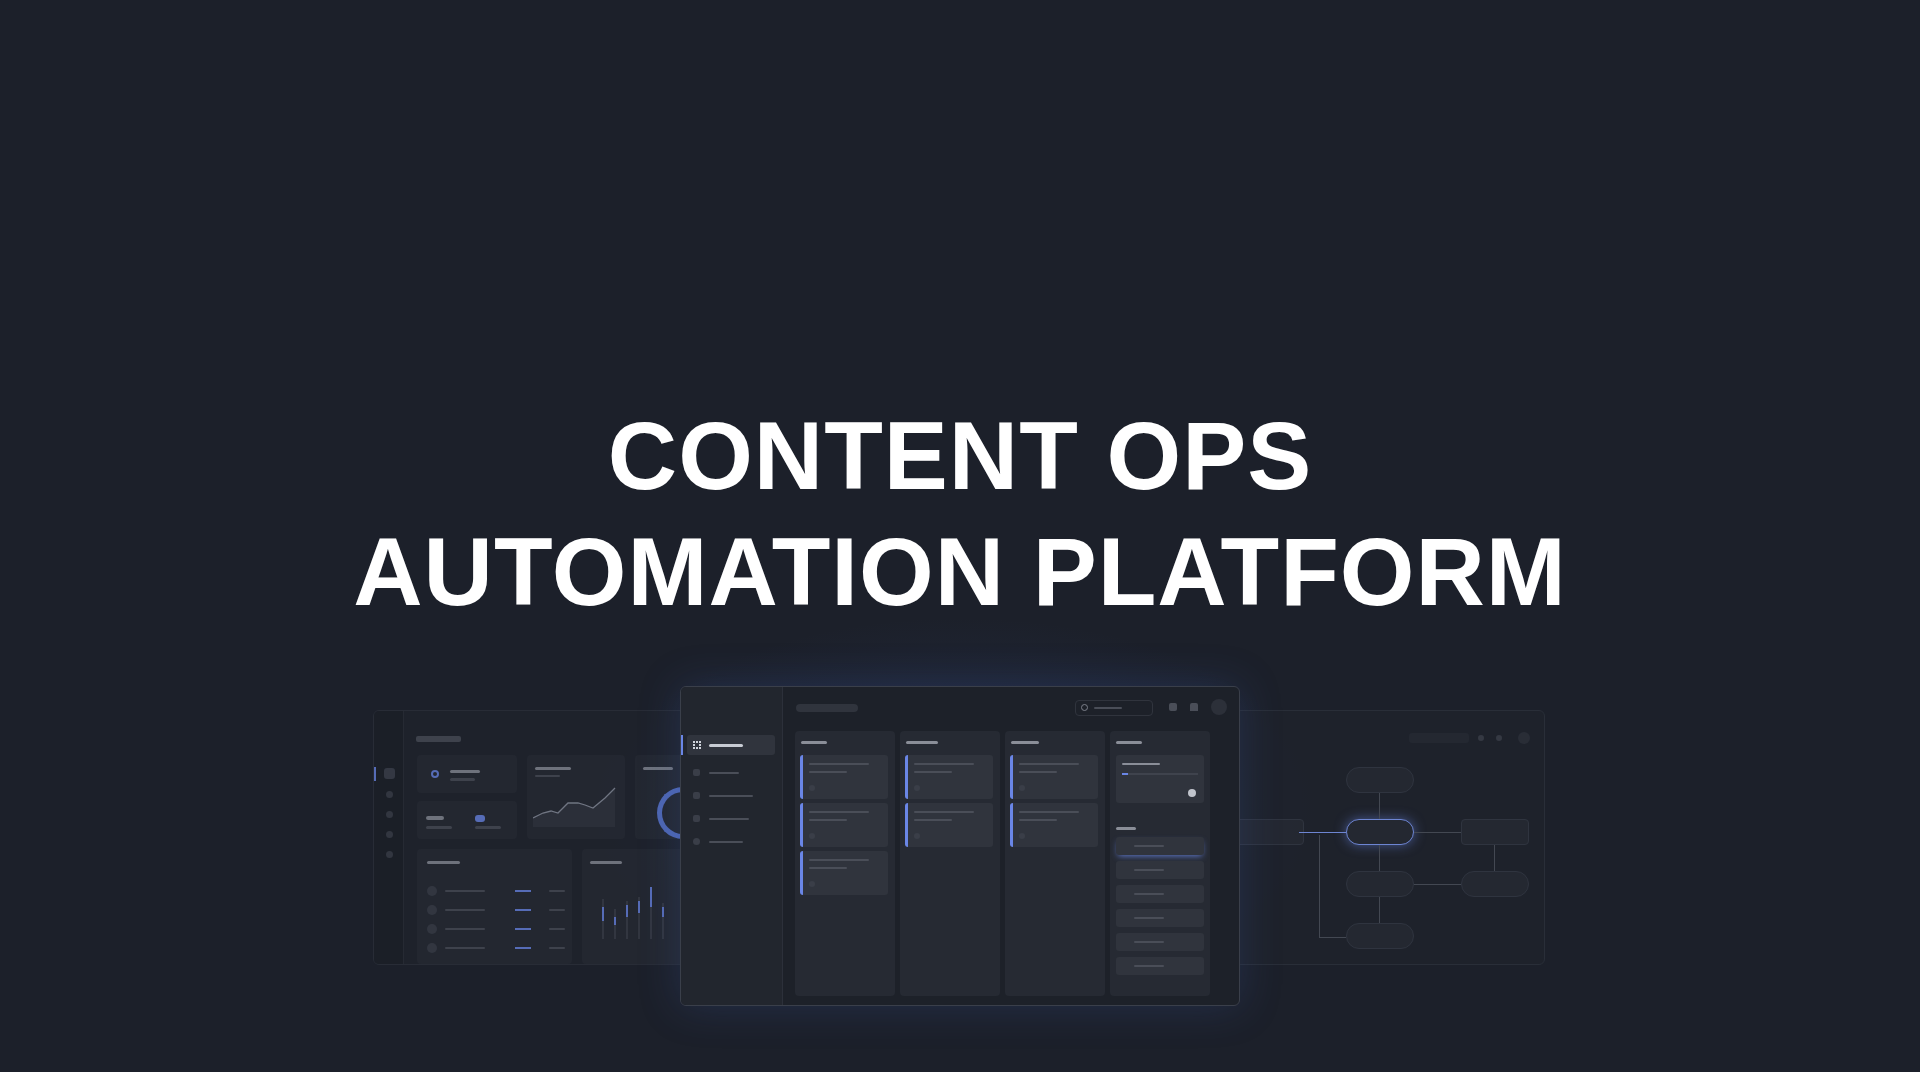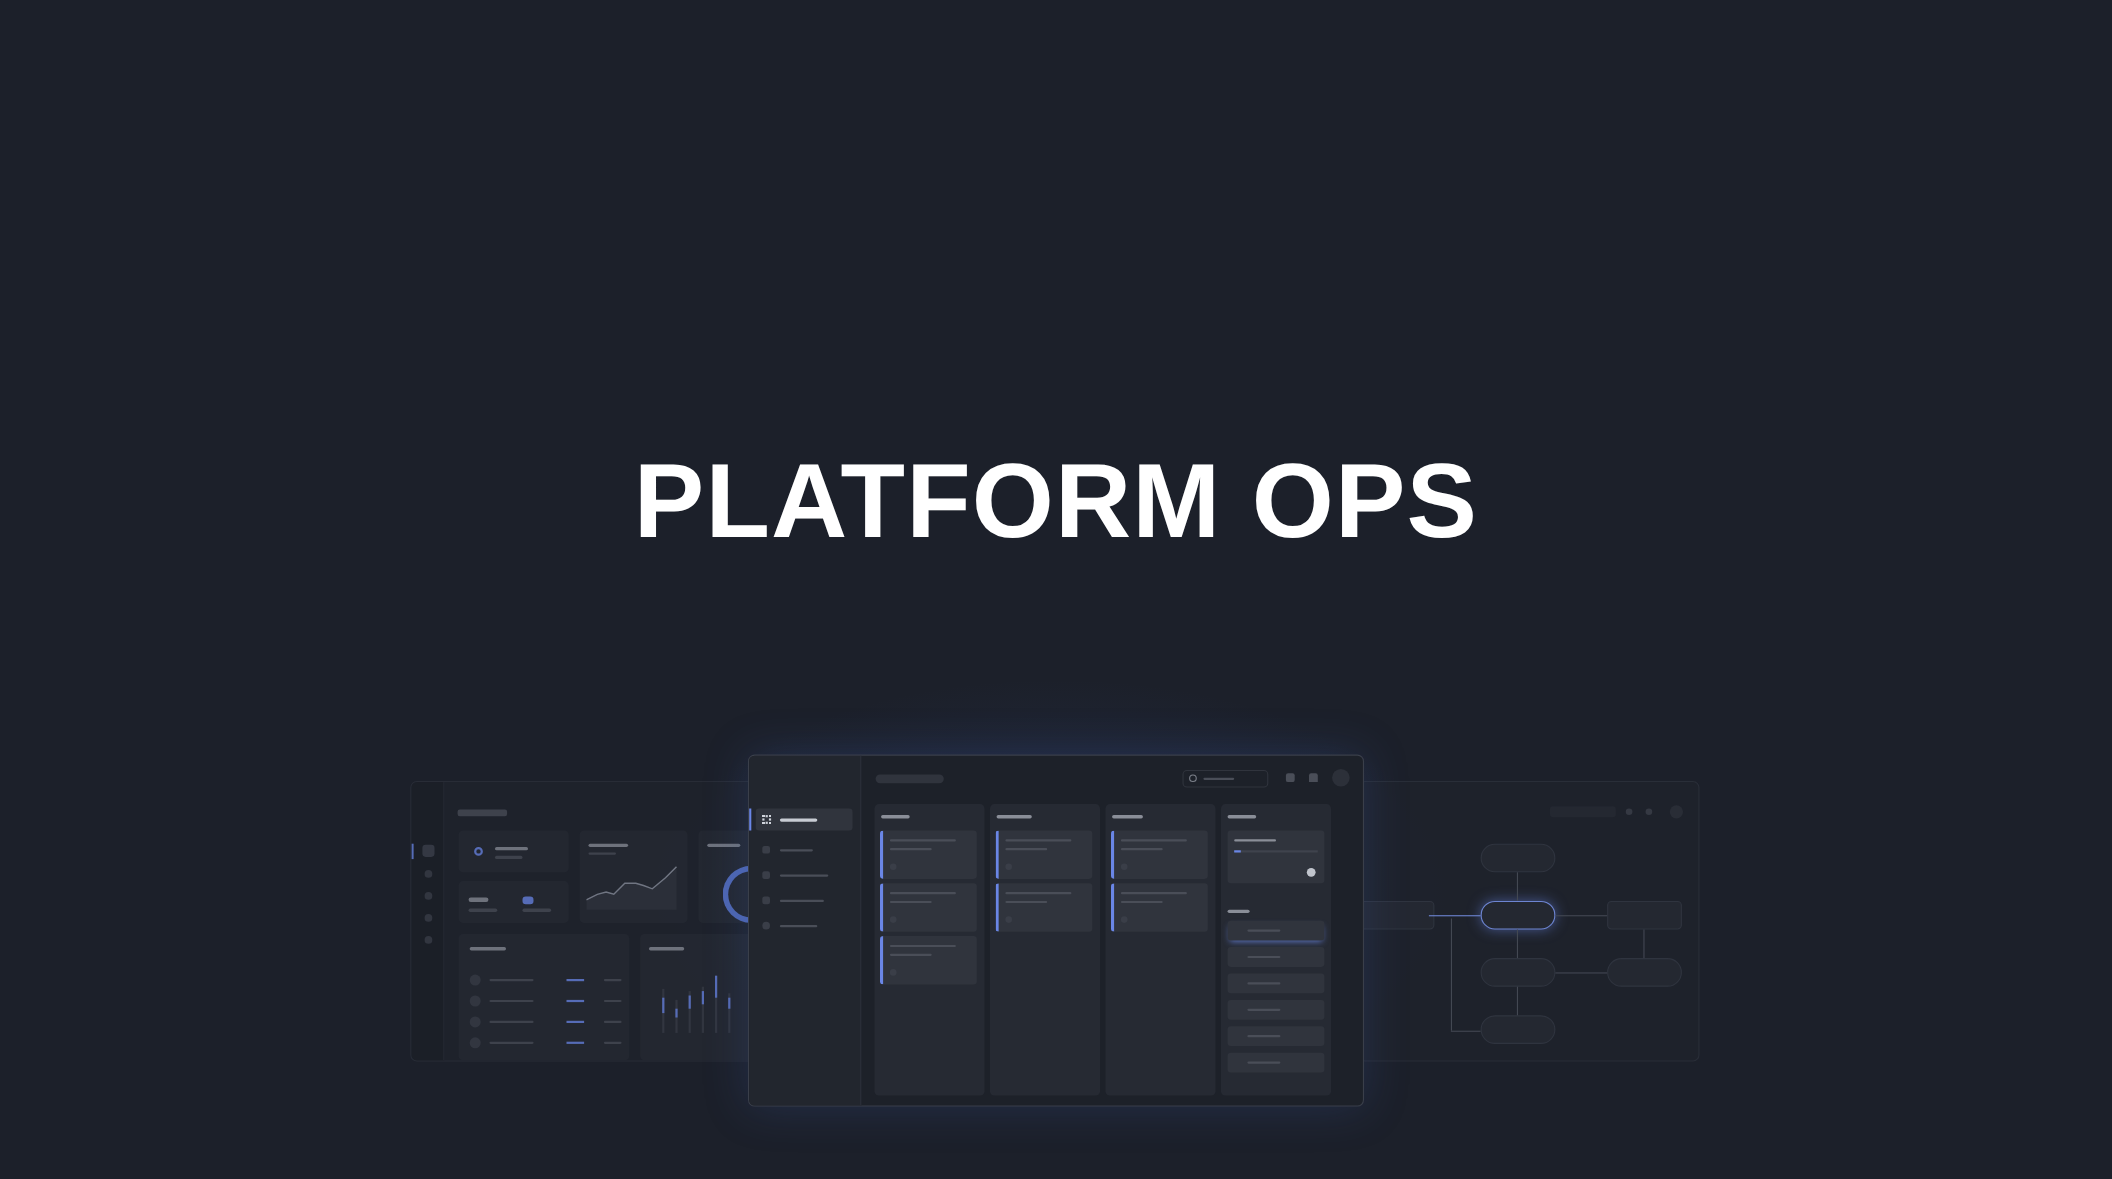--- a/index.html
+++ b/index.html
@@ -44,21 +44,22 @@
   .node { position: absolute; width: 68px; height: 26px; background: #262a33; border: 1px solid #333843; border-radius: 13px; }
   .node.active { border: 1.5px solid #7c97f0; box-shadow: 0 0 12px rgba(110,140,240,0.6); }
   .line { position: absolute; background: #4a4f5a; }
 </style>
 </head>
 <body>
 
 <div class="glow"></div>
 
 <div class="headline">
-  <div>PLATFORM OPS</div>
+  <div>CONTENT OPS</div>
+  <div>AUTOMATION PLATFORM</div>
 </div>
 
 <div class="panel" id="left">
   <div class="sidebar">
     <div class="accent" style="position:absolute;left:0;top:56px;width:2px;height:14px;"></div>
     <div class="icon-dot" style="left:10px;top:57px;width:11px;height:11px;background:#3c414c;border-radius:3px;"></div>
     <div class="icon-dot" style="left:12px;top:80px;width:7px;height:7px;"></div>
     <div class="icon-dot" style="left:12px;top:100px;width:7px;height:7px;"></div>
     <div class="icon-dot" style="left:12px;top:120px;width:7px;height:7px;"></div>
     <div class="icon-dot" style="left:12px;top:140px;width:7px;height:7px;"></div>

